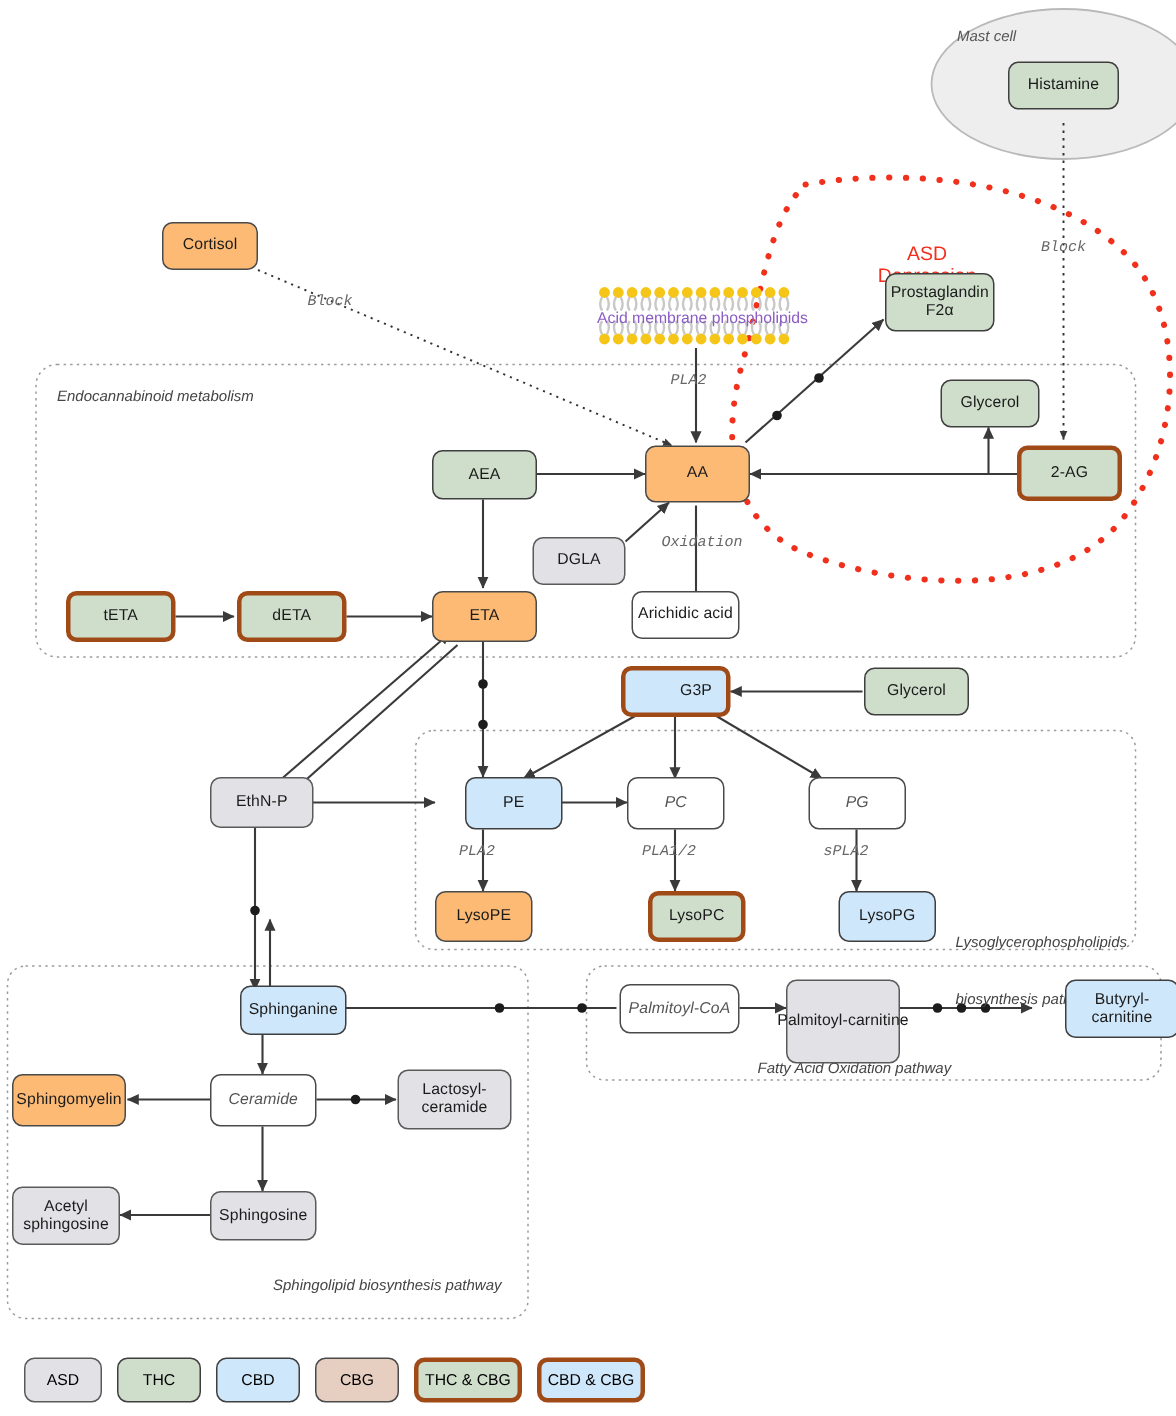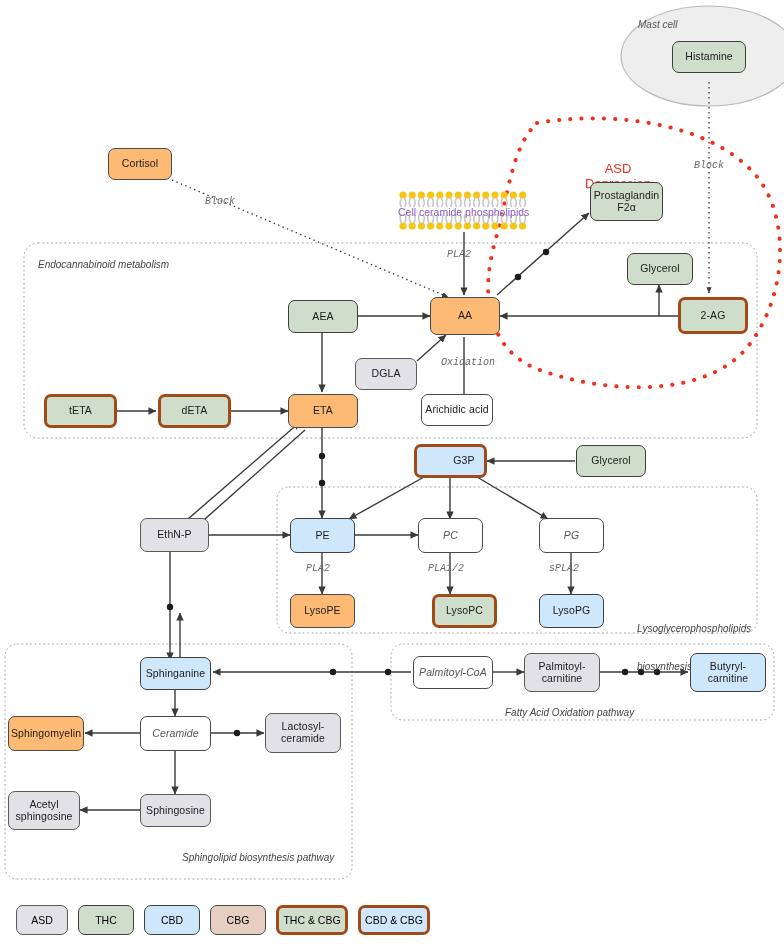--- a/index.html
+++ b/index.html
@@ -5,21 +5,21 @@
   html,body{margin:0;padding:0;background:#ffffff;}
   body{font-family:"Liberation Sans",sans-serif;}
   #stage{position:relative;width:784px;height:944px;overflow:hidden;background:#fff;}
   #svglayer{position:absolute;left:0;top:0;width:784px;height:944px;}
   .node{position:absolute;box-sizing:border-box;display:flex;align-items:center;
         justify-content:center;text-align:center;border-radius:7px;
         font-size:10.5px;color:#1b1b1b;line-height:1.12;letter-spacing:.1px;
         border:1.4px solid #4a4a4a;background:#fff;padding:2px 3px;}
   .n-asd{background:#e2e2e6;border-color:#5a5a5a;}
   .n-thc{background:#cfddcb;border-color:#3f3f3f;}
-  .n-cbd{background:#cfe7fa;border-color:#3f3f3f;}
+  .n-cbd{background:#cfe7fa;border-color:#3f3f3f;margin-left:20px;}
   .n-cbg{background:#fdba74;border-color:#4a4a4a;}
   .n-white{background:#ffffff;border-color:#4a4a4a;}
   .n-thccbg{background:#cfddcb;border:3px solid #a04a17;}
   .n-cbdcbg{background:#cfe7fa;border:3px solid #a04a17;padding-left:30px;}
   .ital{font-style:italic;color:#555;}
   .lbl{position:absolute;font-size:10px;font-style:italic;color:#666;white-space:pre;font-family:Liberation Mono, monospace;}
   .grp-title{position:absolute;font-size:10px;font-style:italic;color:#444;white-space:pre;line-height:1.25;}
   #asd-text{position:absolute;color:#f0301c;font-size:13px;text-align:center;
             line-height:1.15;font-weight:400;}
   #mast-label{position:absolute;font-size:10px;font-style:italic;color:#555;}
@@ -234,21 +234,21 @@
 
   <div class="grp-title" style="left:505px;top:707px;">Fatty Acid Oxidation pathway</div>
 
   <div id="mast-label" style="left:638px;top:19px;">Mast cell</div>
 
   <div id="asd-text" style="left:563px;top:162px;width:110px;">
     <div>ASD</div>
     <div>Depression</div>
   </div>
 
-  <div id="membrane-label" style="left:398px;top:206px;">Cell ceramide phospholipids</div>
+  <div id="membrane-label" style="left:398px;top:206px;">Acid membrane phospholipids</div>
 
   <div class="lbl" style="left:205px;top:196px;">Block</div>
   <div class="lbl" style="left:694px;top:160px;">Block</div>
   <div class="lbl" style="left:447px;top:249px;">PLA2</div>
   <div class="lbl" style="left:441px;top:357px;">Oxidation</div>
   <div class="lbl" style="left:306px;top:563px;">PLA2</div>
   <div class="lbl" style="left:428px;top:563px;">PLA1/2</div>
   <div class="lbl" style="left:549px;top:563px;">sPLA2</div>
 
   <div class="node n-thc" style="left:672px;top:41px;width:74px;height:32px;">Histamine</div>
@@ -312,22 +312,22 @@
   <div class="node n-asd" style="left:140px;top:794px;width:71px;height:33px;">Sphingosine</div>
 
   <div class="node n-asd" style="left:8px;top:791px;width:72px;height:39px;
        flex-direction:column;">
     <span>Acetyl</span>
     <span>sphingosine</span>
   </div>
 
   <div class="node n-white ital" style="left:413px;top:656px;width:80px;height:33px;">Palmitoyl-CoA</div>
 
-  <div class="node n-asd" style="left:524px;top:653px;width:76px;height:39px;
-       flex-direction:column;">
+  <div class="node n-asd" style="left:524px;top:653px;width:76px;height:56px;
+       flex-direction:row;">
     <span>Palmitoyl-</span>
     <span>carnitine</span>
   </div>
 
   <div class="node n-cbd" style="left:690px;top:653px;width:76px;height:39px;
        flex-direction:column;">
     <span>Butyryl-</span>
     <span>carnitine</span>
   </div>
 

